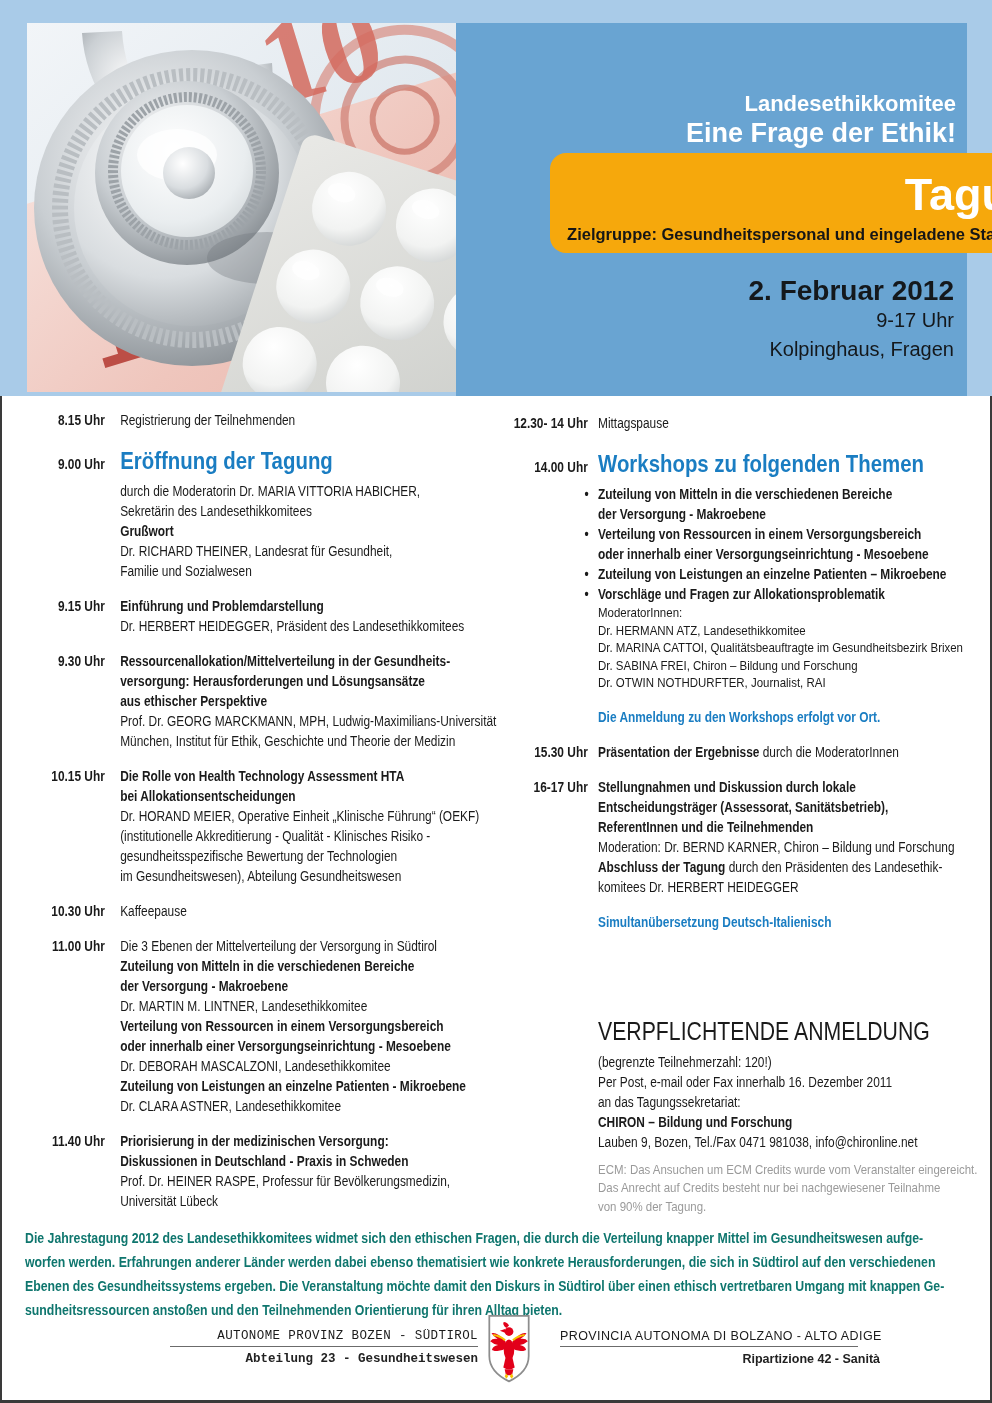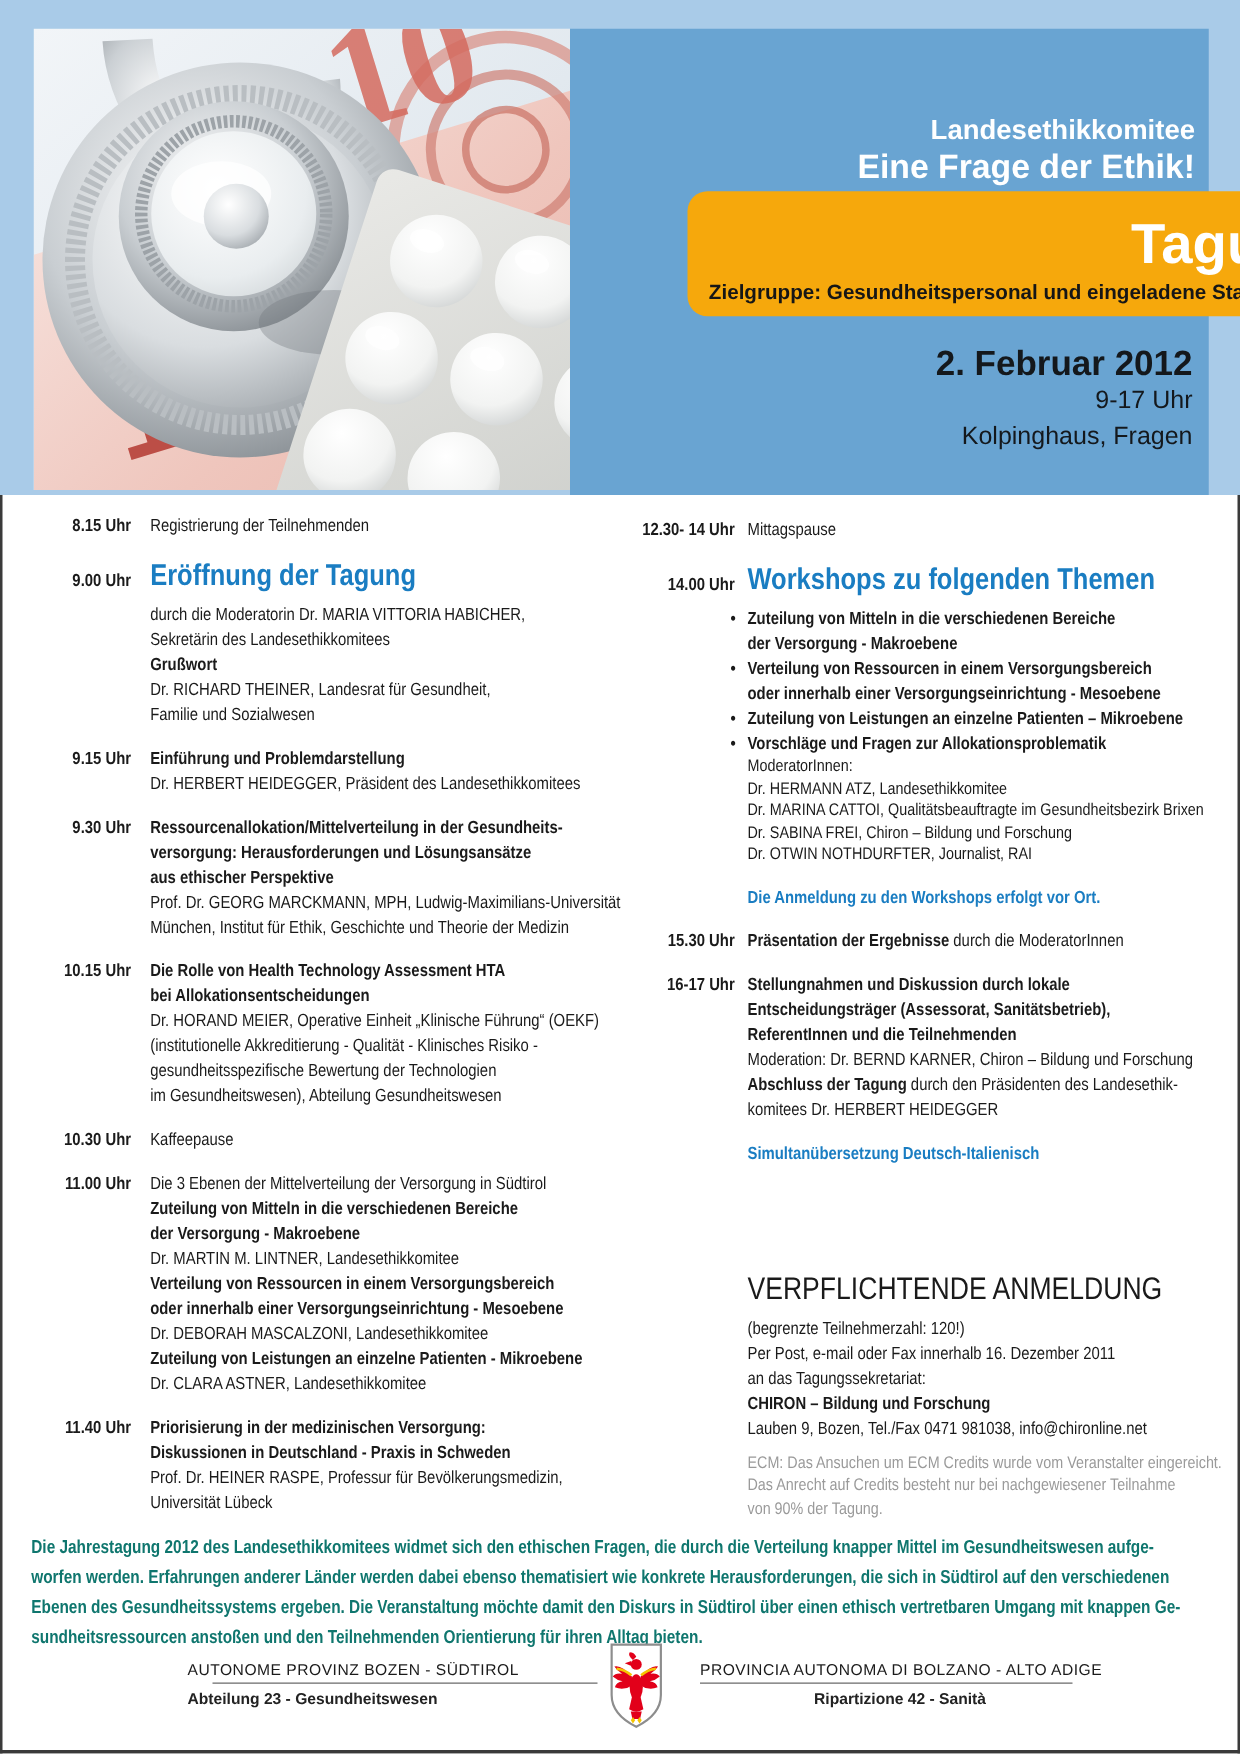--- a/index.html
+++ b/index.html
@@ -51,22 +51,22 @@
   .seg-b{font-weight:700;}
   .bl::before{content:"•";position:absolute;left:-16px;font-weight:700;}
   .bl{position:relative;}
 
   
   .intro{position:absolute;left:25px;top:1226px;width:950px;color:#0f766e;font-weight:700;}
   .intro-scale{transform:scaleX(0.82);transform-origin:0 0;width:122%;}
   .intro-line{font-size:15px;line-height:24px;white-space:nowrap;}
 
   
-  .footer-left{position:absolute;left:150px;top:1328px;width:328px;text-align:left;}
-  .footer-right{position:absolute;left:560px;top:1328px;width:320px;text-align:center;}
+  .footer-left{position:absolute;left:150px;top:1328px;width:328px;text-align:right;font-family:Liberation Mono, monospace;}
+  .footer-right{position:absolute;left:560px;top:1328px;width:320px;text-align:right;}
   .footer-caps{font-size:12.5px;letter-spacing:0.4px;line-height:16px;color:#1a1a1a;white-space:nowrap;}
   .footer-rule{border-bottom:1.5px solid #6b6b6b;margin-top:2px;}
   .footer-left .footer-rule{width:308px;margin-left:20px;}
   .footer-right .footer-rule{width:298px;}
   .footer-sub{font-size:12.5px;font-weight:700;color:#222;margin-top:5px;white-space:nowrap;}
   .emblem{position:absolute;left:487px;top:1314px;width:44px;height:70px;}
 </style>
 </head>
 <body>
 

